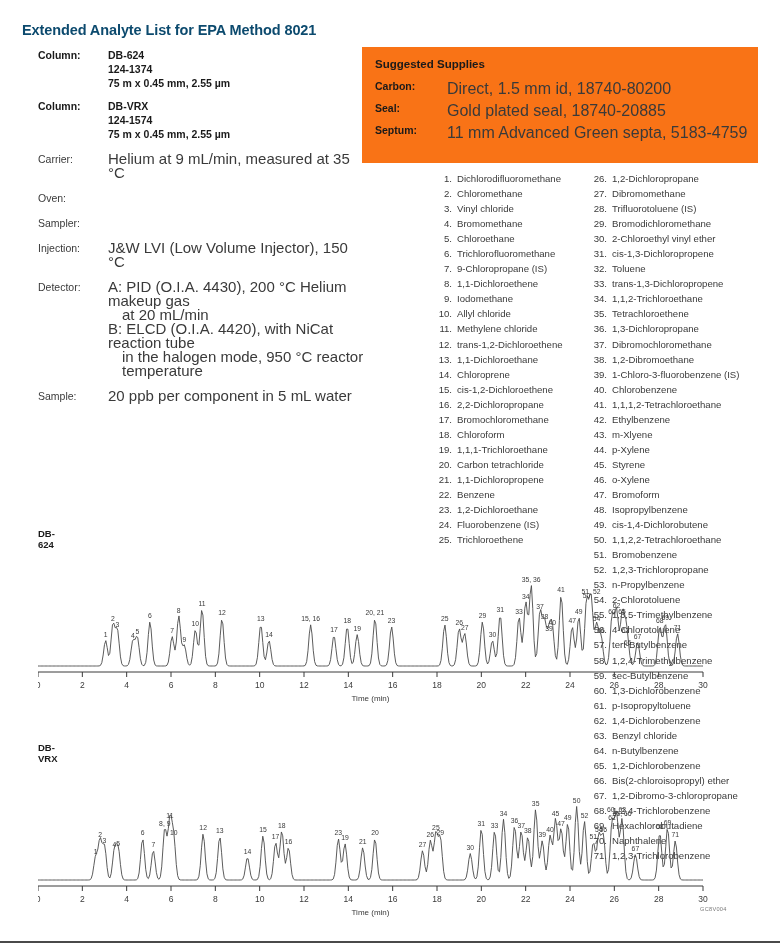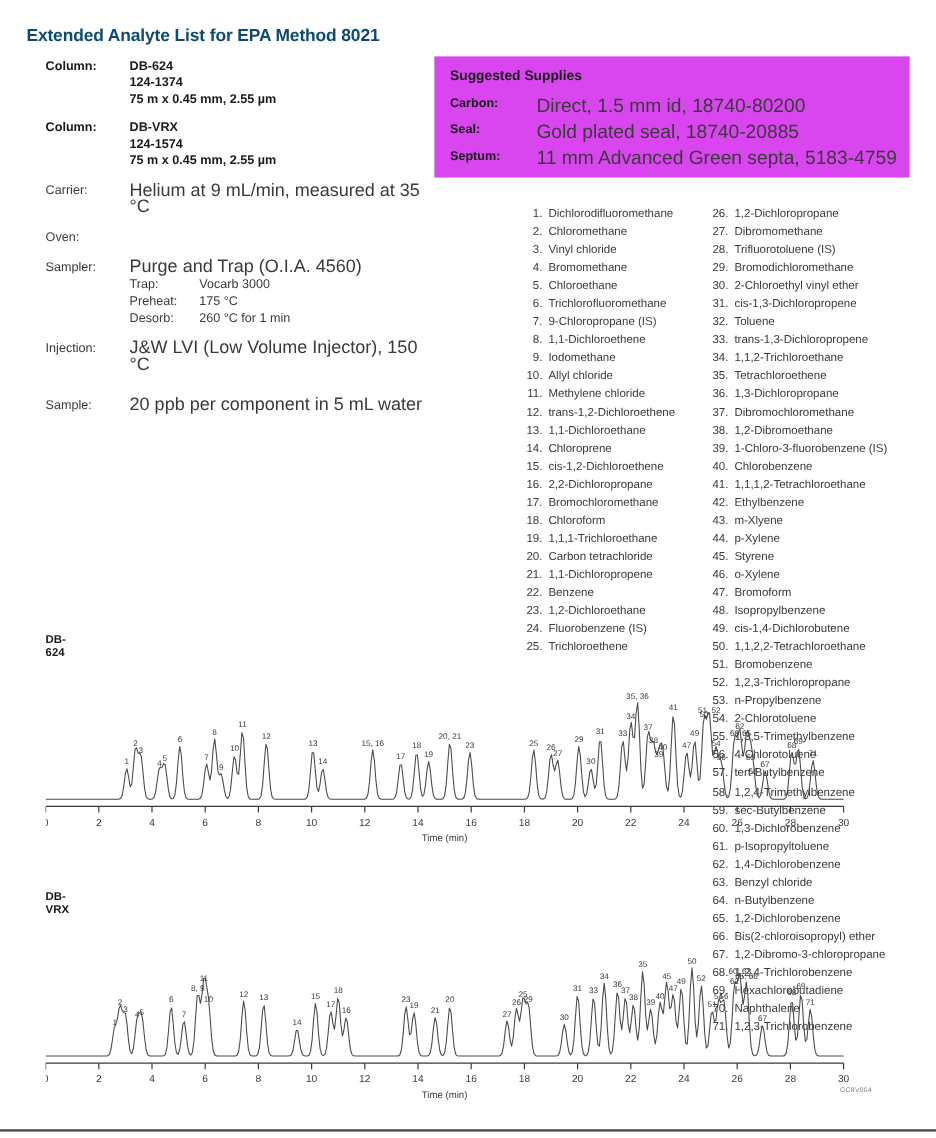--- a/index.html
+++ b/index.html
@@ -17,22 +17,22 @@
   .pval{font-size:15px;line-height:14px;}
   .bold .plabel,.bold .pval{font-weight:bold;color:#1a1a1a;font-size:10.5px;}
   .gap{height:9px;}
   .gap-sm{height:7px;}
   .sub{display:flex;}
   .sublabel{width:58px;flex:0 0 58px;font-size:10.5px;line-height:14px;}
   .subval{font-size:10.5px;line-height:14px;}
   .indent{padding-left:14px;}
 
   
-  .supplies{position:absolute;left:362px;top:47px;width:396px;height:101px;
-            background:#d946ef;}
+  .supplies{position:absolute;left:362px;top:47px;width:396px;height:116px;
+            background:#f97316;}
   .supplies h2{margin:0;position:absolute;left:13px;top:11px;font-size:11.5px;
                font-weight:bold;color:#1a1a1a;}
   .srow{position:absolute;left:13px;display:flex;}
   .slabel{width:72px;flex:0 0 72px;font-size:10.5px;font-weight:bold;color:#1a1a1a;}
   .sval{font-size:16px;}
   .srow.r0{top:33px;} .srow.r1{top:55px;} .srow.r2{top:77px;}
 
   
   .analytes{position:absolute;top:171px;font-size:9.6px;line-height:15.05px;}
   .col-a{left:430px;width:150px;}
@@ -82,44 +82,38 @@
           <div class="pval">Helium at 9 mL/min, measured at 35 °C</div>
         </div>
       </div>
       <div class="gap"></div>
       <div class="prow">
         <div class="plabel">Oven:</div>
       </div>
       <div class="gap"></div>
       <div class="prow">
         <div class="plabel">Sampler:</div>
-        <div>
-          <div class="pval">Purge and Trap (O.I.A. 4560)</div>
-          <div class="sub">
-            <div class="sublabel">Trap:</div>
-            <div class="subval">Vocarb 3000</div>
-          </div>
-          <div class="sub">
-            <div class="sublabel">Preheat:</div>
-            <div class="subval">175 °C</div>
-          </div>
-          <div class="sub">
-            <div class="sublabel">Desorb:</div>
-            <div class="subval">260 °C for 1 min</div>
-          </div>
-        </div>
       </div>
       <div class="gap"></div>
       <div class="prow">
         <div class="plabel">Injection:</div>
         <div>
           <div class="pval">J&amp;W LVI (Low Volume Injector), 150 °C</div>
         </div>
       </div>
       <div class="gap"></div>
+      <div class="prow">
+        <div class="plabel">Detector:</div>
+        <div>
+          <div class="pval">A: PID (O.I.A. 4430), 200 °C Helium makeup gas</div>
+          <div class="pval indent">at 20 mL/min</div>
+          <div class="pval">B: ELCD (O.I.A. 4420), with NiCat reaction tube</div>
+          <div class="pval indent">in the halogen mode, 950 °C reactor temperature</div>
+        </div>
+      </div>
       <div class="gap"></div>
       <div class="prow">
         <div class="plabel">Sample:</div>
         <div>
           <div class="pval">20 ppb per component in 5 mL water</div>
         </div>
       </div>
       <div class="gap"></div>
     </div>
 

